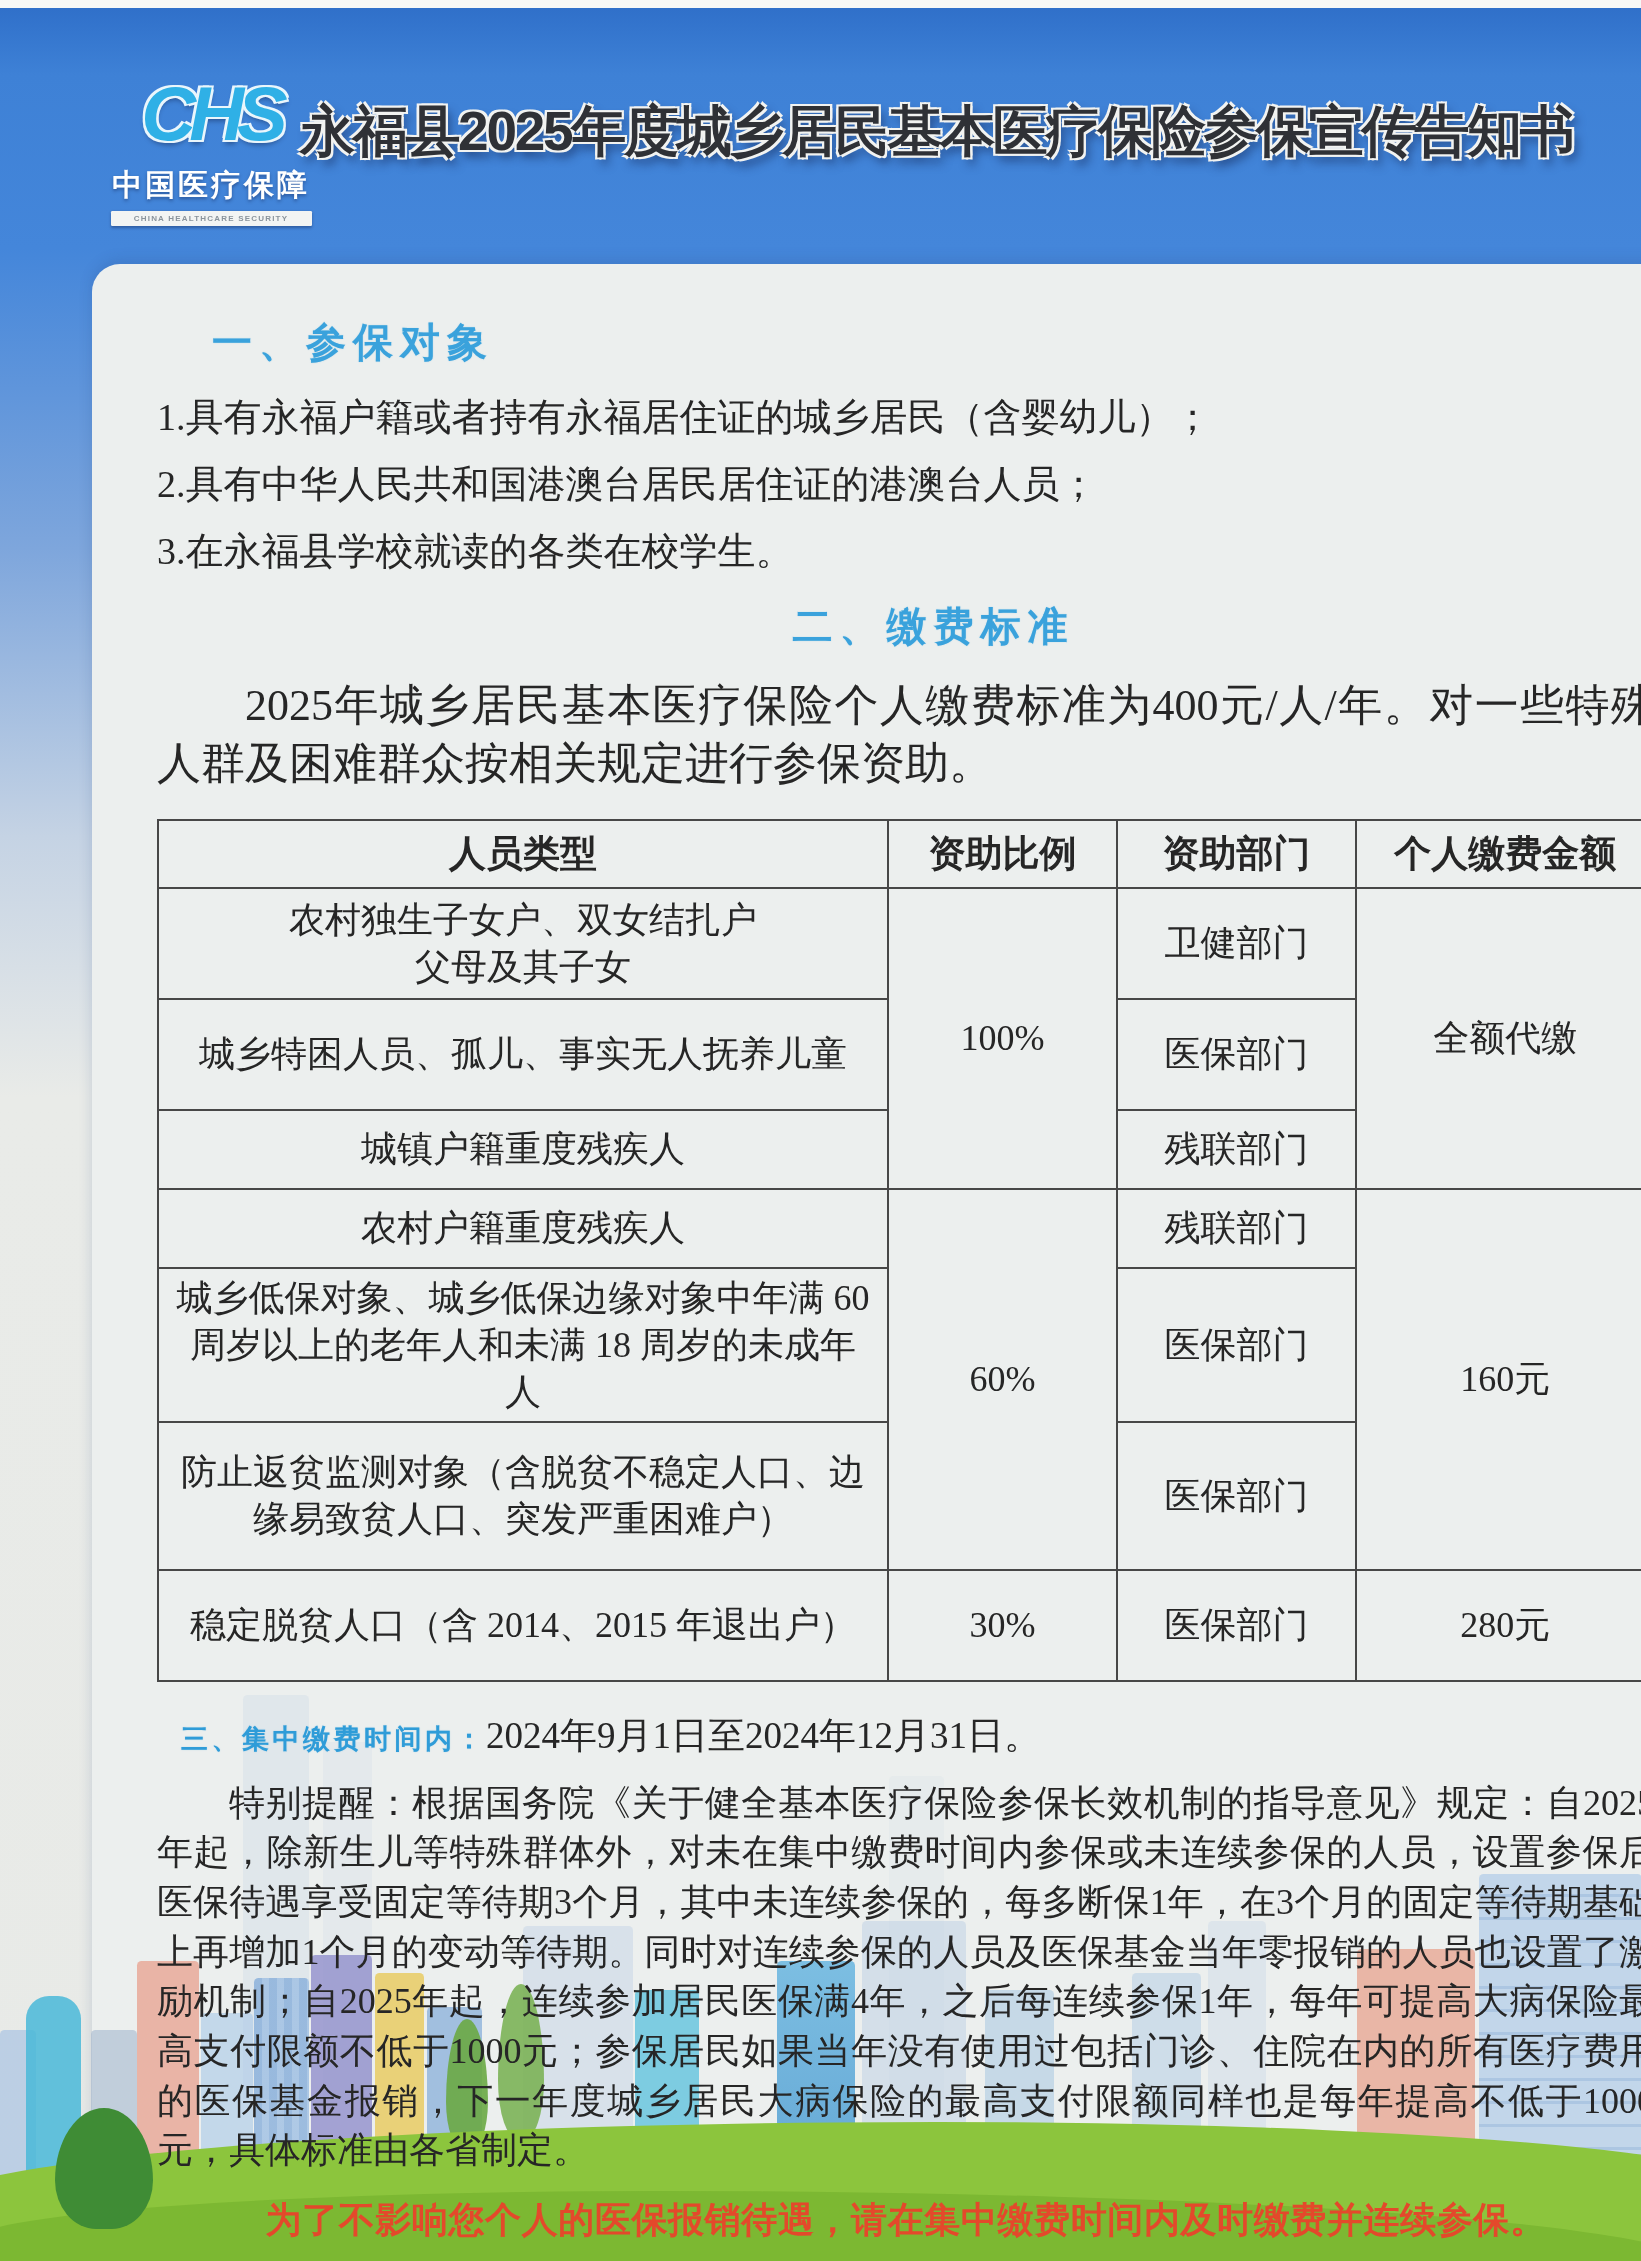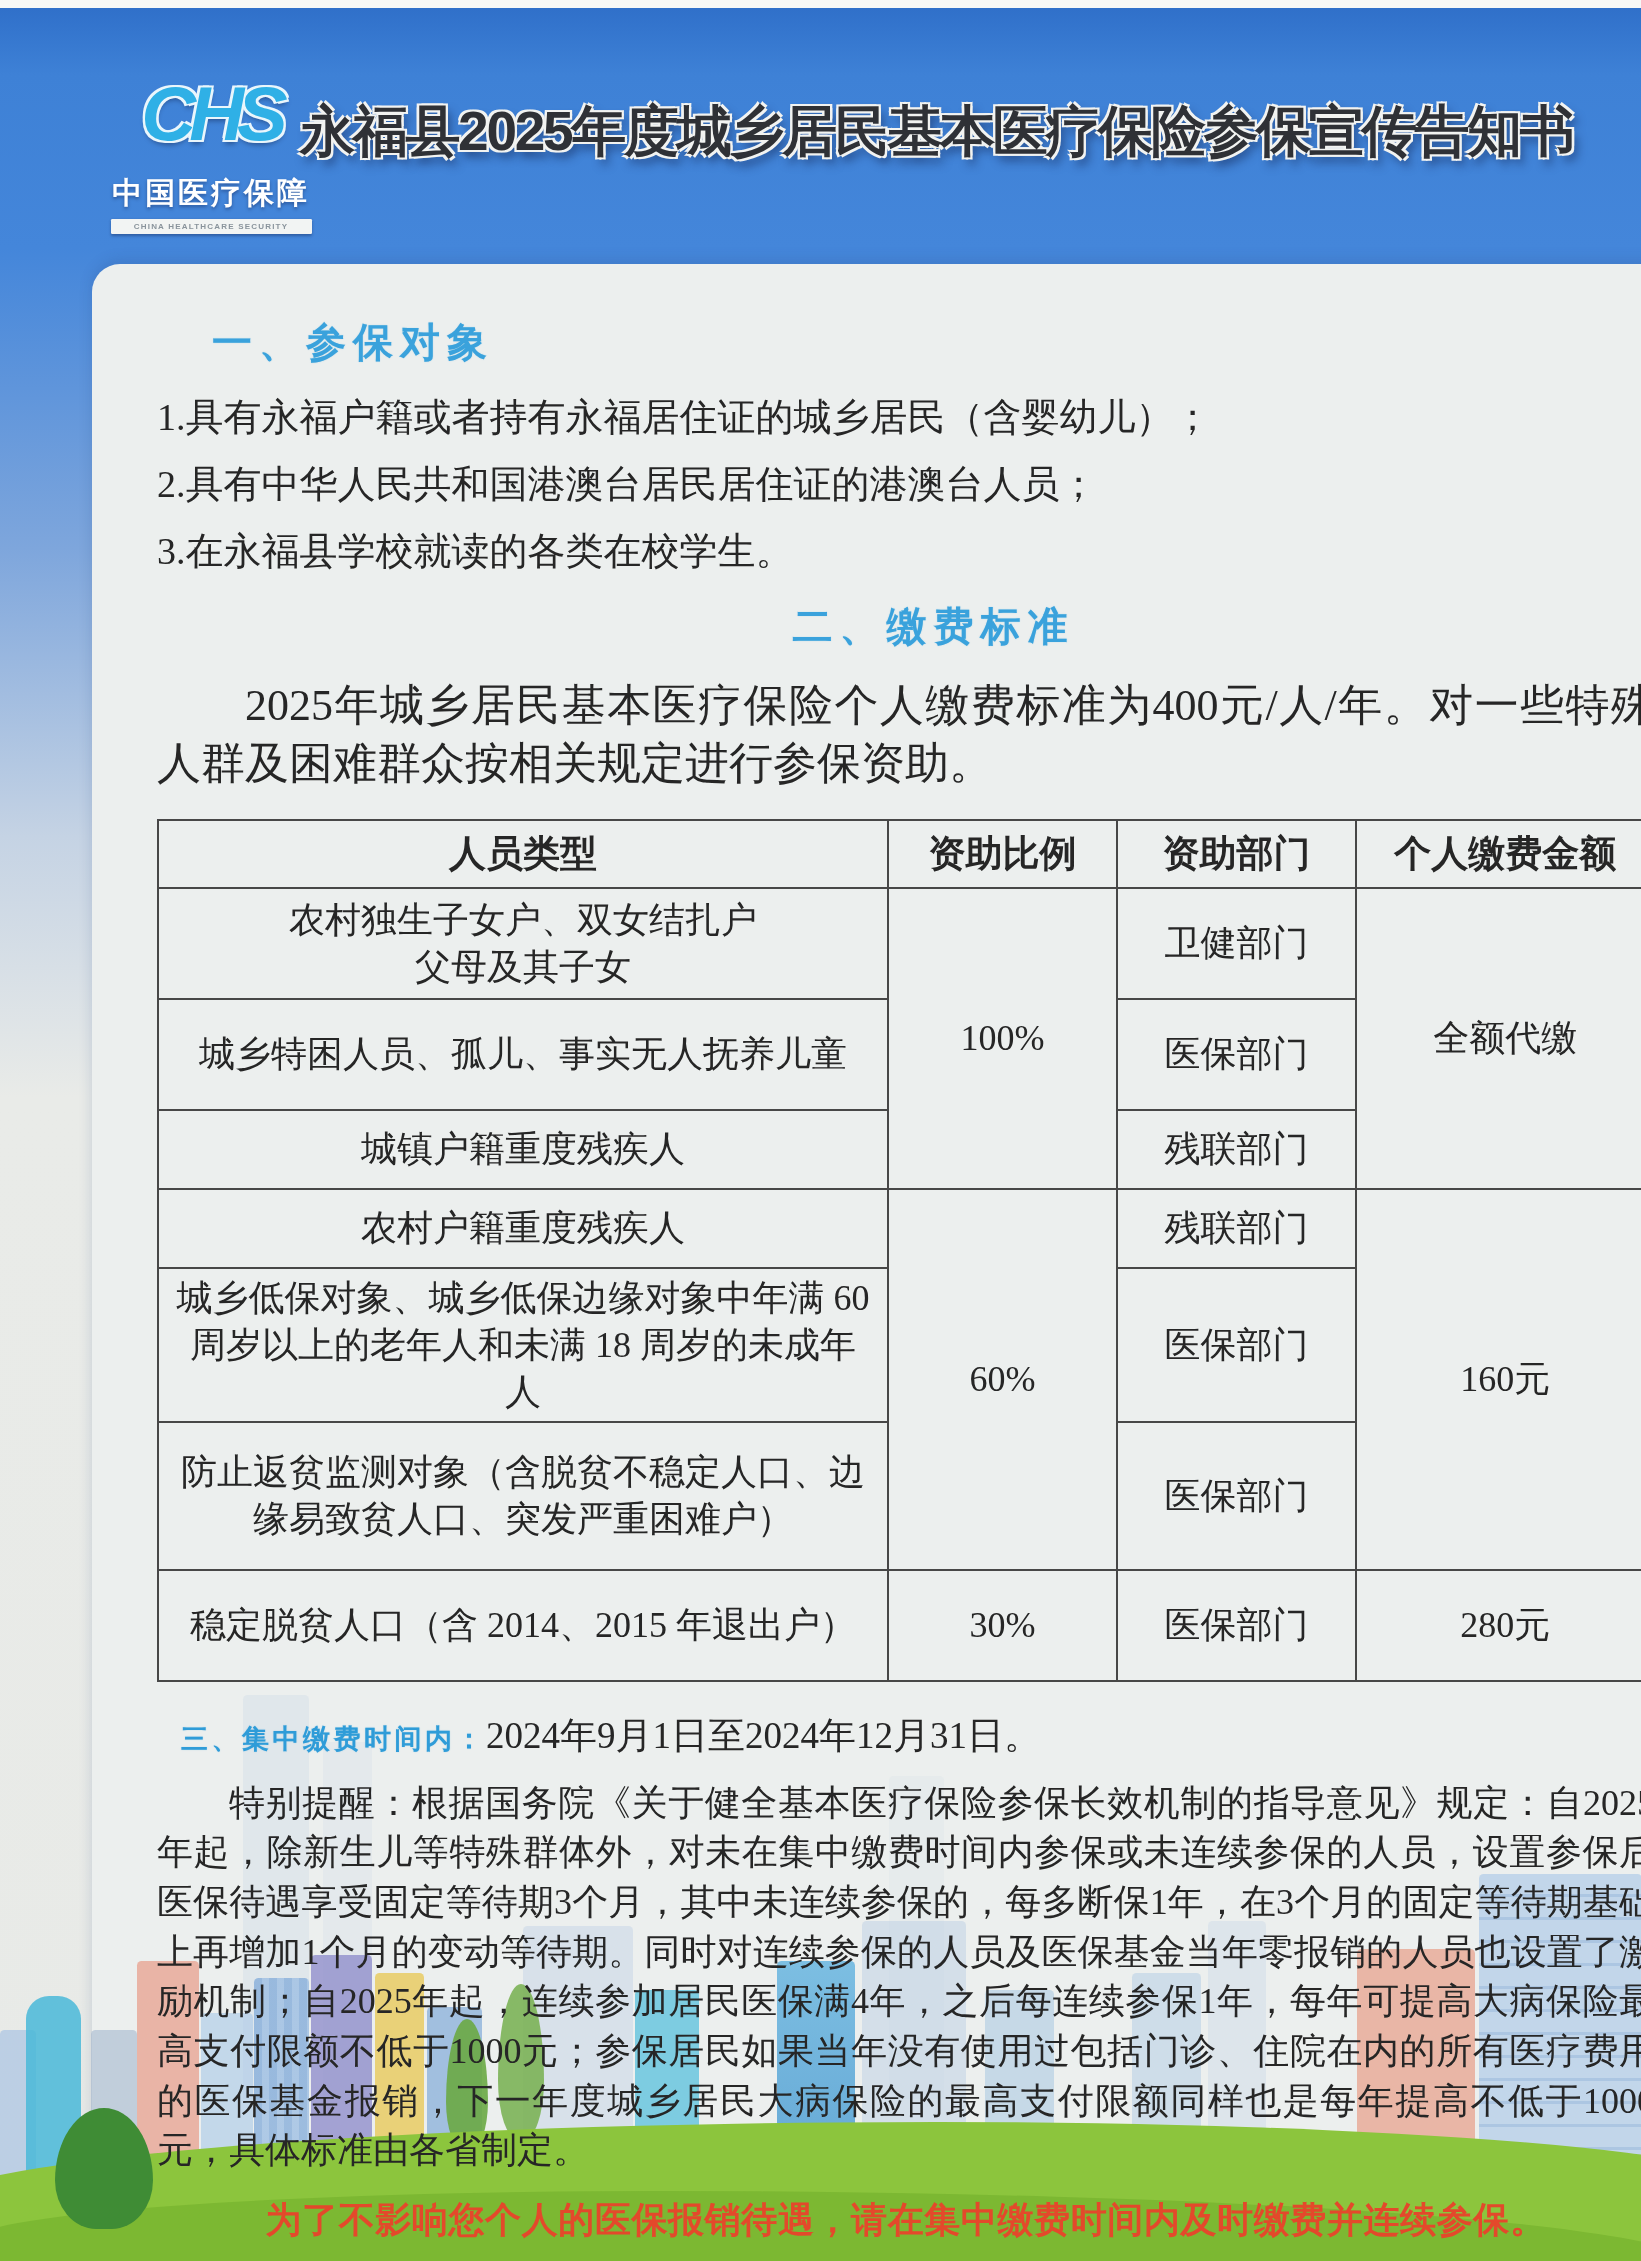--- a/index.html
+++ b/index.html
@@ -22,21 +22,21 @@
   .banner{ position:absolute; top:8px; left:0; width:100%; height:243px; }
   .logo{ position:absolute; left:107px; top:68px; width:208px; text-align:center;
          font-family:"Liberation Sans","DejaVu Sans",sans-serif; }
   .logo-chs{
     font-size:76px; font-weight:900; font-style:italic; line-height:1.0;
     letter-spacing:-7px; color:#2fb0e6;
     text-shadow:-2.3px -2.3px 0 #eaf6fc, 2.3px -2.3px 0 #eaf6fc, -2.3px 2.3px 0 #eaf6fc,
                  2.3px 2.3px 0 #eaf6fc, 0 4px 5.8px rgba(0,0,30,.35);
   }
   .logo-cn{
-    margin-top:21px; font-size:30px; font-weight:700; color:#ffffff;
+    margin-top:13px; font-size:30px; font-weight:700; color:#ffffff;
     letter-spacing:2.9px; text-shadow:0 1.7px 3.5px rgba(0,0,40,.35);
   }
   .logo-en{
     margin:4.6px auto 0; width:201px; height:15.6px; background:#f2f4f3;
     border-radius:1.2px; display:flex; align-items:center; justify-content:center;
     font-size:8px; font-weight:700; letter-spacing:1.2px; color:#8a949c;
     box-shadow:0 1.7px 2.9px rgba(0,0,40,.3);
   }
   .title{
     position:absolute; left:300px; right:61px; top:87px;

